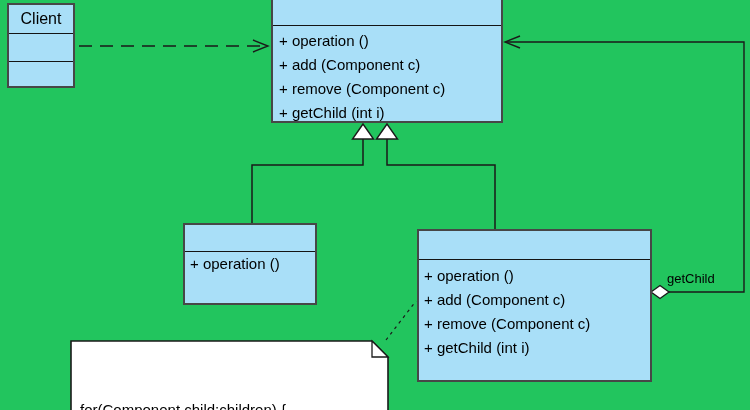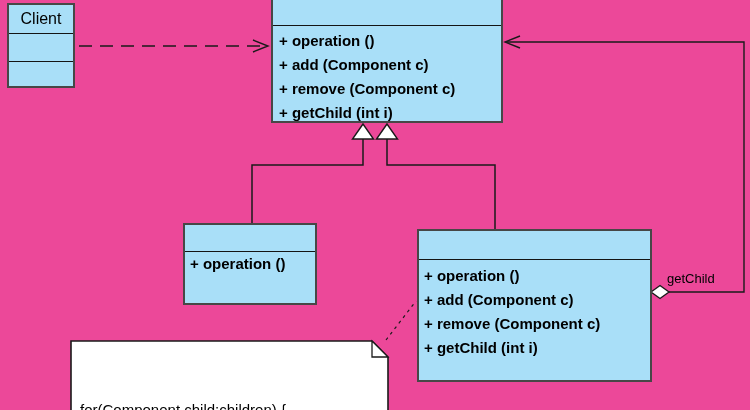--- a/index.html
+++ b/index.html
@@ -1,31 +1,31 @@
 <!DOCTYPE html>
 <html><head>
 <meta charset="utf-8">
 <style>
   html,body{margin:0;padding:0;}
   body{
     width:750px;height:410px;background:#ffffff;
     font-family:"Liberation Sans", sans-serif;
     color:#000;
   }
-  .canvas{position:relative;width:750px;height:410px;overflow:hidden;background:#ec4899;}
+  .canvas{position:relative;width:750px;height:410px;overflow:hidden;background:#22c55e;}
   .layer{position:absolute;left:0;top:0;width:750px;height:410px;}
   .uml-class{
     position:absolute;background:#A9DFF8;border:2px solid #474747;
     box-sizing:border-box;z-index:2;
   }
   .cmp{box-sizing:border-box;border-bottom:1px solid #141414;}
   .cmp.last{border-bottom:none;}
   .cmp.title{font-size:16px;text-align:center;}
   .cmp.ops{font-size:15px;white-space:nowrap;}
-  .ops .op{padding-left:6px;font-weight:bold;}
+  .ops .op{padding-left:6px;}
   
   .client{left:7px;top:3px;width:68px;height:85px;}
   .client .title{height:29px;line-height:27px;}
   .client .attrs{height:28px;}
   .client .ops{height:24px;}
   
   .component{left:271px;top:-30px;width:232px;height:153px;}
   .component .title{height:54px;}
   .component .ops{padding-top:3px;line-height:24px;}
   

